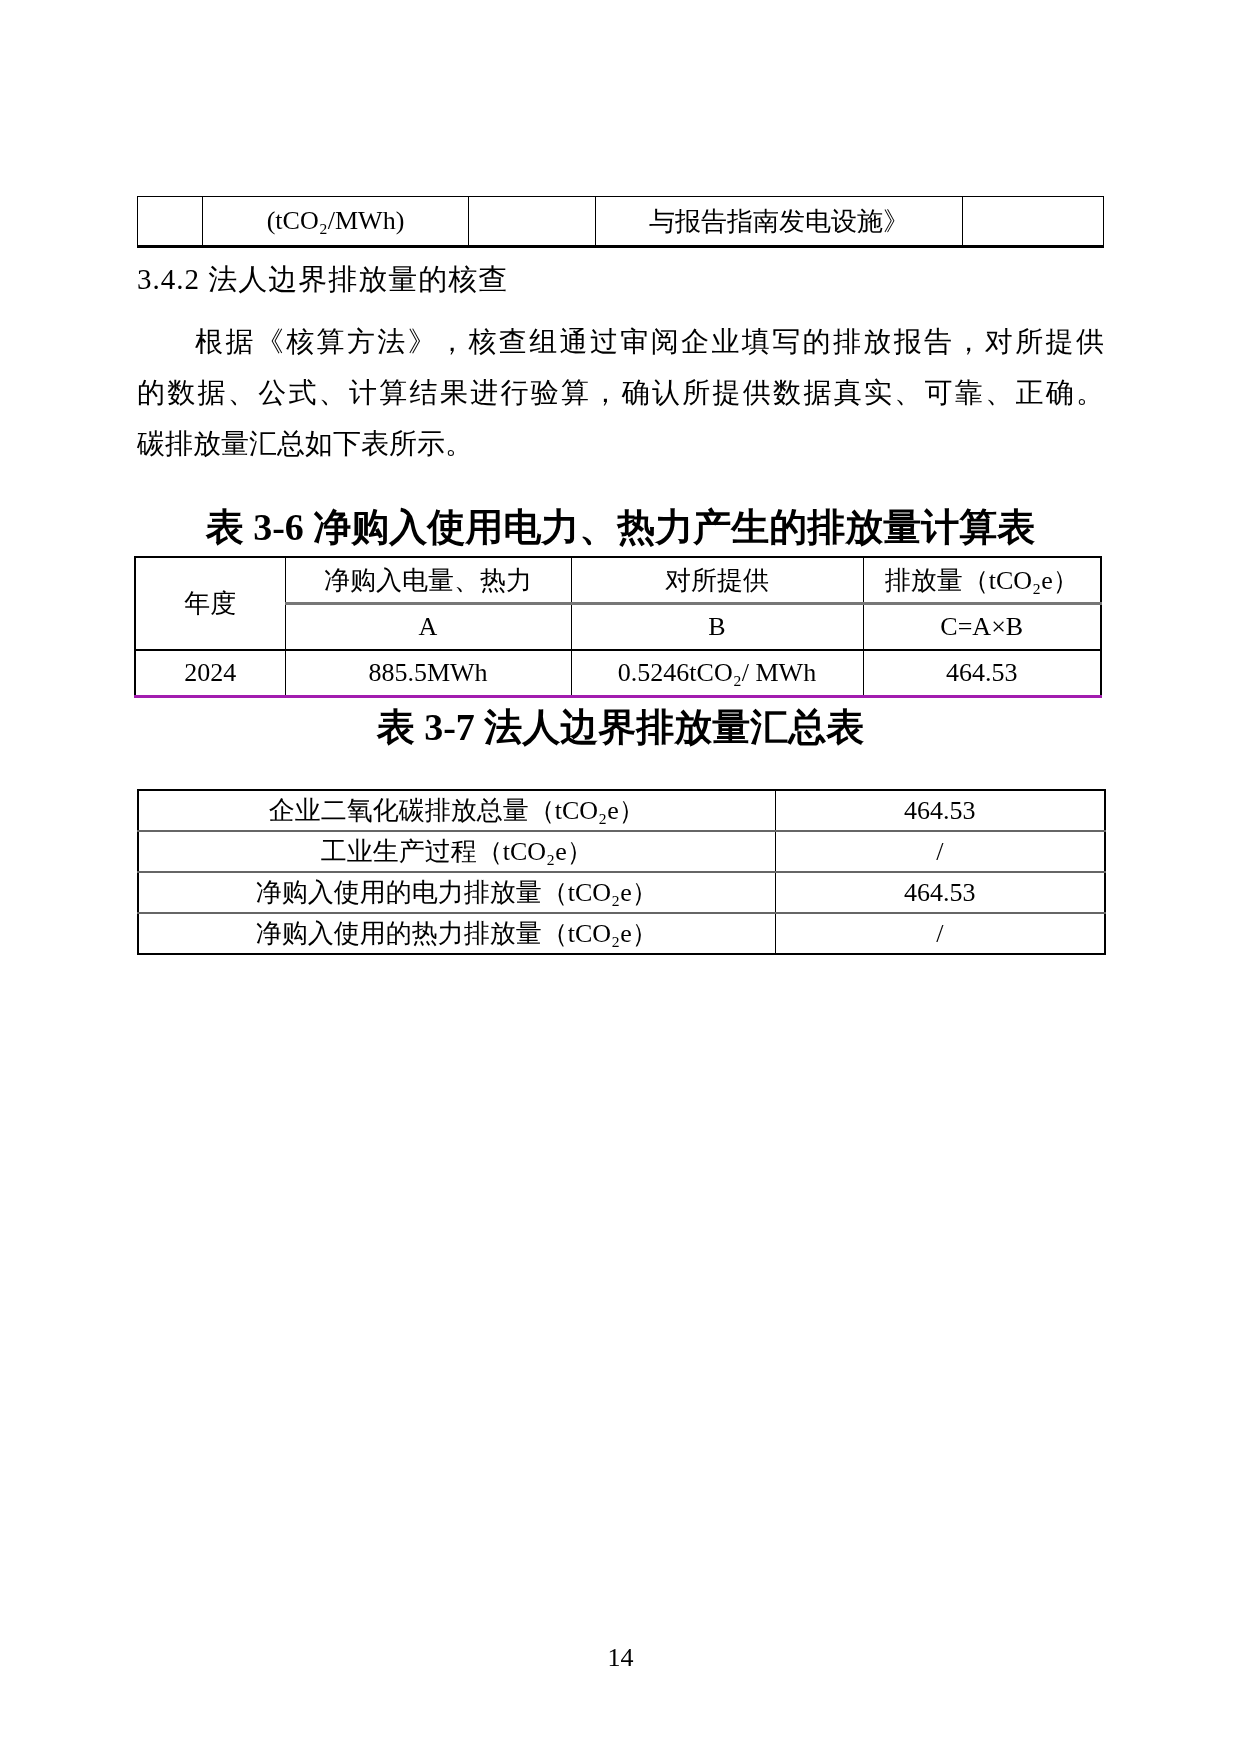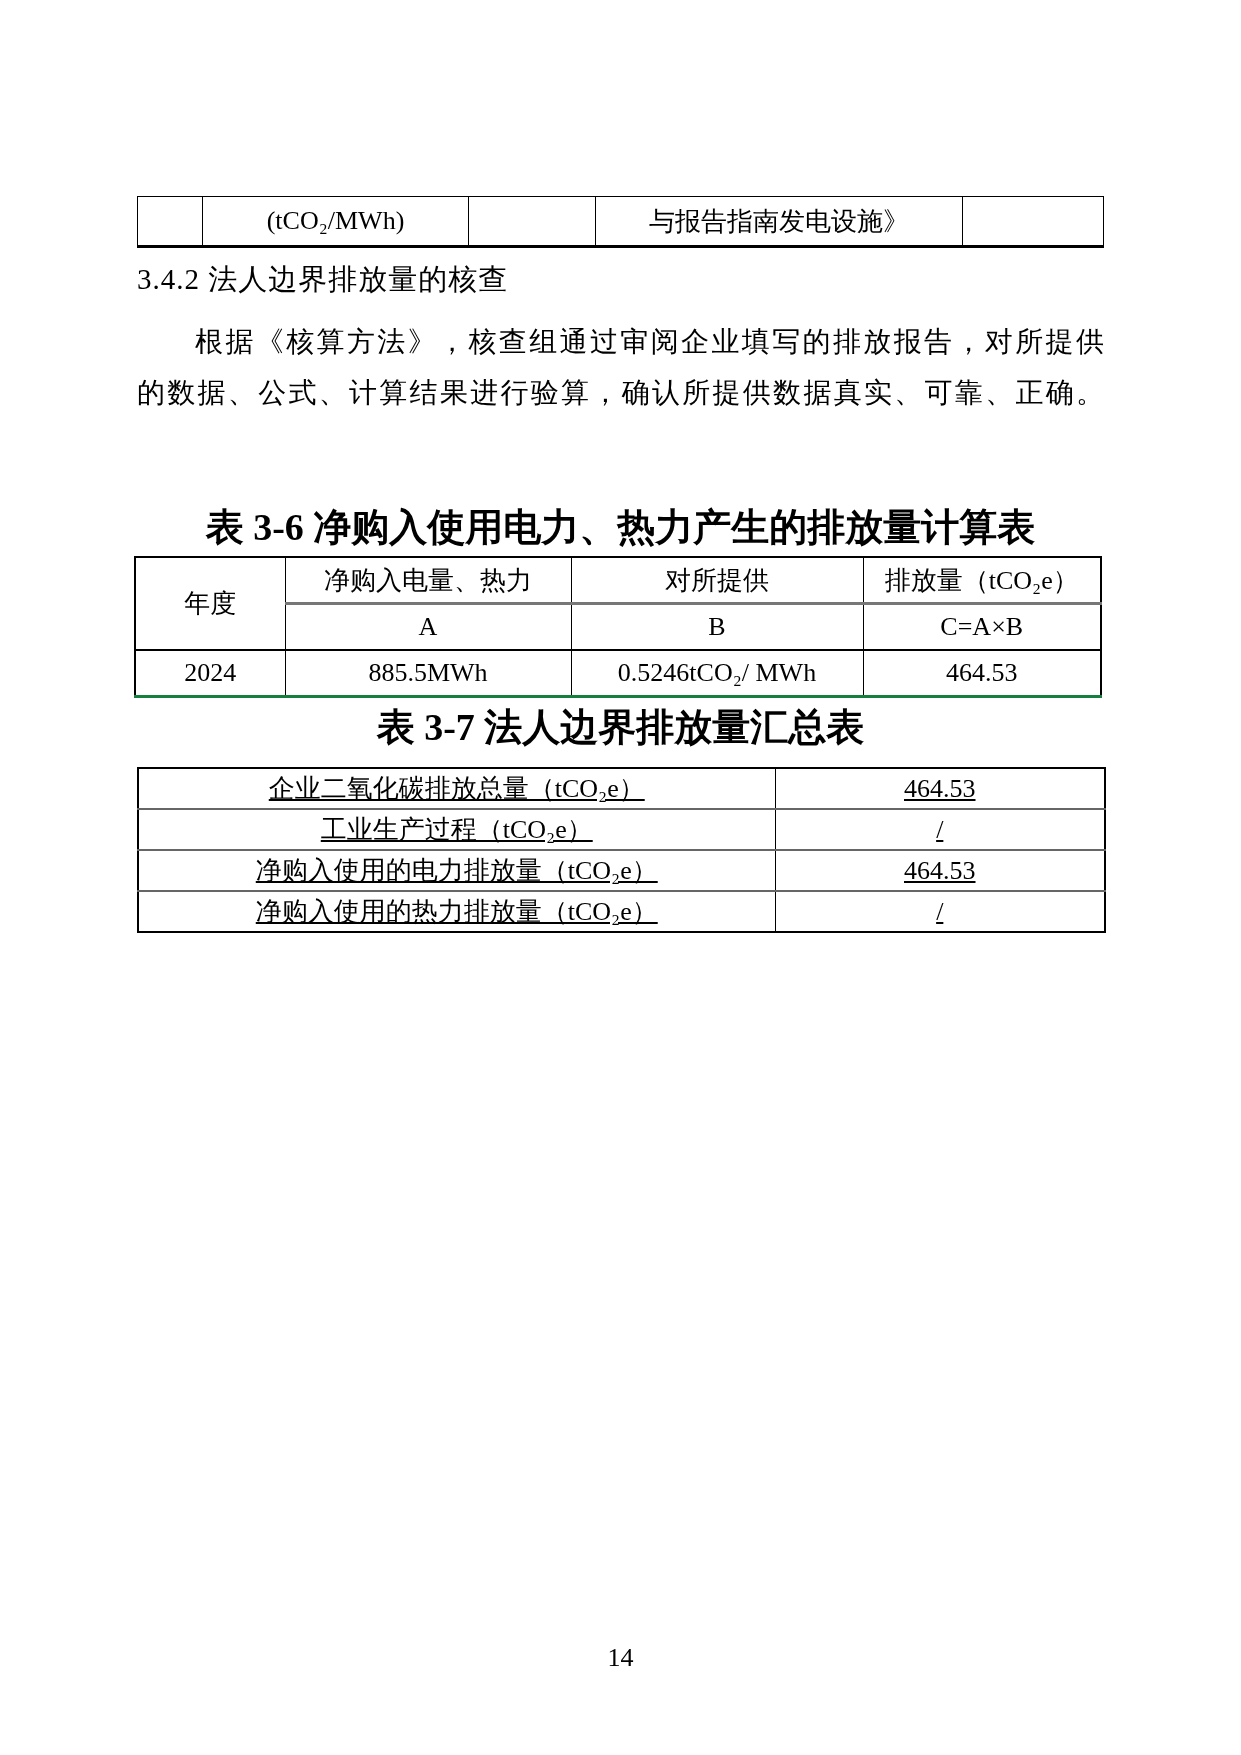--- a/index.html
+++ b/index.html
@@ -98,32 +98,31 @@
     text-align: center;
     vertical-align: middle;
     font-size: 26px;
     height: 44px;
     padding: 0;
     overflow: hidden;
   }
   .t36 tr.hrow1 td.splitline { border-bottom: 3px solid #777; }
   .t36 tr.hrow2 td { border-bottom: 2px solid #000; }
   .t36 td.yearcell { border-bottom: 2px solid #000; }
-  .t36 { border-bottom: 3px solid #15803d; }
+  .t36 { border-bottom: 3px solid #a21caf; }
 
   
   .t37 {
     position: absolute;
     left: 137px;
-    top: 767px;
+    top: 789px;
     border-collapse: collapse;
     table-layout: fixed;
     width: 967px;
     border: 2px solid #000;
-    text-decoration: underline;
   }
   .t37 td {
     border: 1px solid #000;
     text-align: center;
     vertical-align: middle;
     font-size: 26px;
     height: 39px;
     padding: 0;
     overflow: hidden;
   }
@@ -161,20 +160,21 @@
       <td></td>
     </tr>
   </tbody>
     </table>
 
   <div class="sec-heading">3.4.2 法人边界排放量的核查</div>
 
   <div class="body-para">
     <div class="pline indent">根据《核算方法》，核查组通过审阅企业填写的排放报告，对所提供</div>
     <div class="pline">的数据、公式、计算结果进行验算，确认所提供数据真实、可靠、正确。</div>
+    <div class="pline last">碳排放量汇总如下表所示。</div>
   </div>
 
   <div class="tbl-caption cap-36">表 3-6 净购入使用电力、热力产生的排放量计算表</div>
 
   <table class="t36">
     <colgroup>
       <col style="width:150px">
         <col style="width:286px">
         <col style="width:292px">
         <col style="width:238px">

